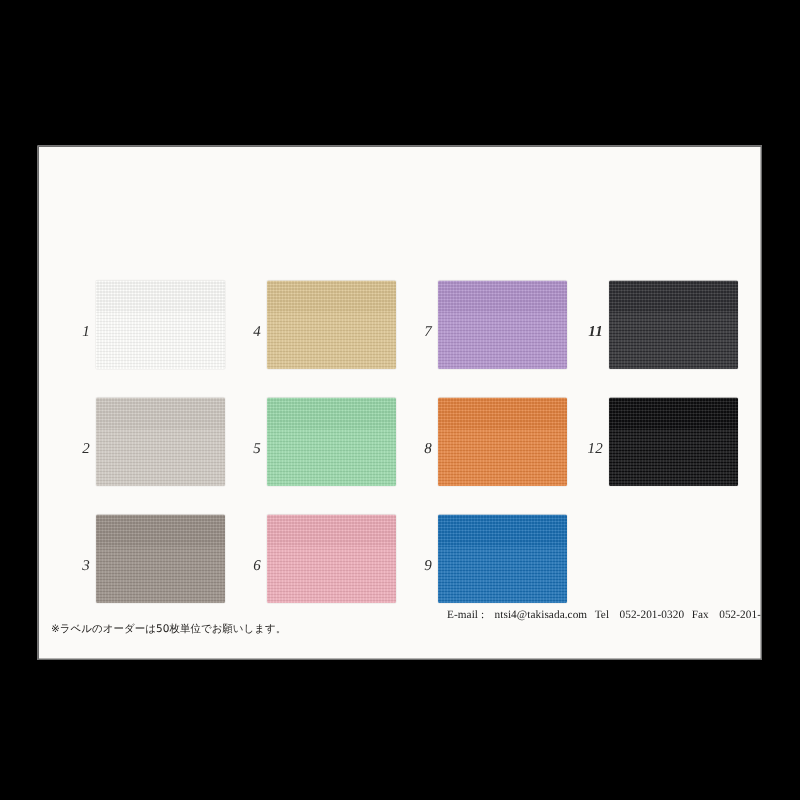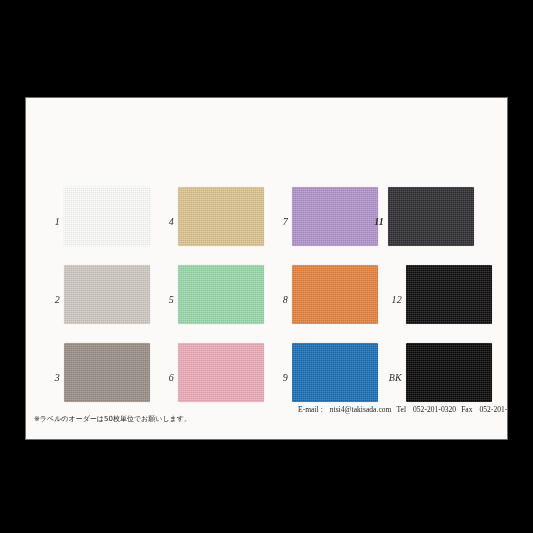--- a/index.html
+++ b/index.html
@@ -187,32 +187,28 @@
         <div class="swatch-chip" style="background-color: rgb(179, 148, 205);"></div>
       </div>
       <div class="swatch-cell" style="left: 236px; top: 164px;">
         <div class="swatch-label">8</div>
         <div class="swatch-chip" style="background-color: rgb(229, 131, 63);"></div>
       </div>
       <div class="swatch-cell" style="left: 236px; top: 242px;">
         <div class="swatch-label">9</div>
         <div class="swatch-chip" style="background-color: rgb(26, 111, 181);"></div>
       </div>
-      <div class="swatch-cell" style="left: 332px; top: 86px; font-weight: bold;">
+      <div class="swatch-cell" style="left: 350px; top: 86px; font-weight: bold;">
         <div class="swatch-label">11</div>
         <div class="swatch-chip" style="background-color: rgb(46, 46, 50);"></div>
       </div>
       <div class="swatch-cell" style="left: 350px; top: 164px; text-decoration: underline;">
         <div class="swatch-label">12</div>
         <div class="swatch-chip" style="background-color: rgb(13, 13, 15);"></div>
       </div>
-      <div class="swatch-cell" style="left: 350px; top: 242px;">
-        <div class="swatch-label">BK</div>
-        <div class="swatch-chip" style="background-color: rgb(8, 8, 8);"></div>
-      </div>
     </div>
 
   <div id="card-footer">
 
     <div id="notes-block">
       <div class="note-line">※ラベルのオーダーは50枚単位でお願いします。</div>
     </div>
 
     <div id="company-block">
       <div id="contact-line">

